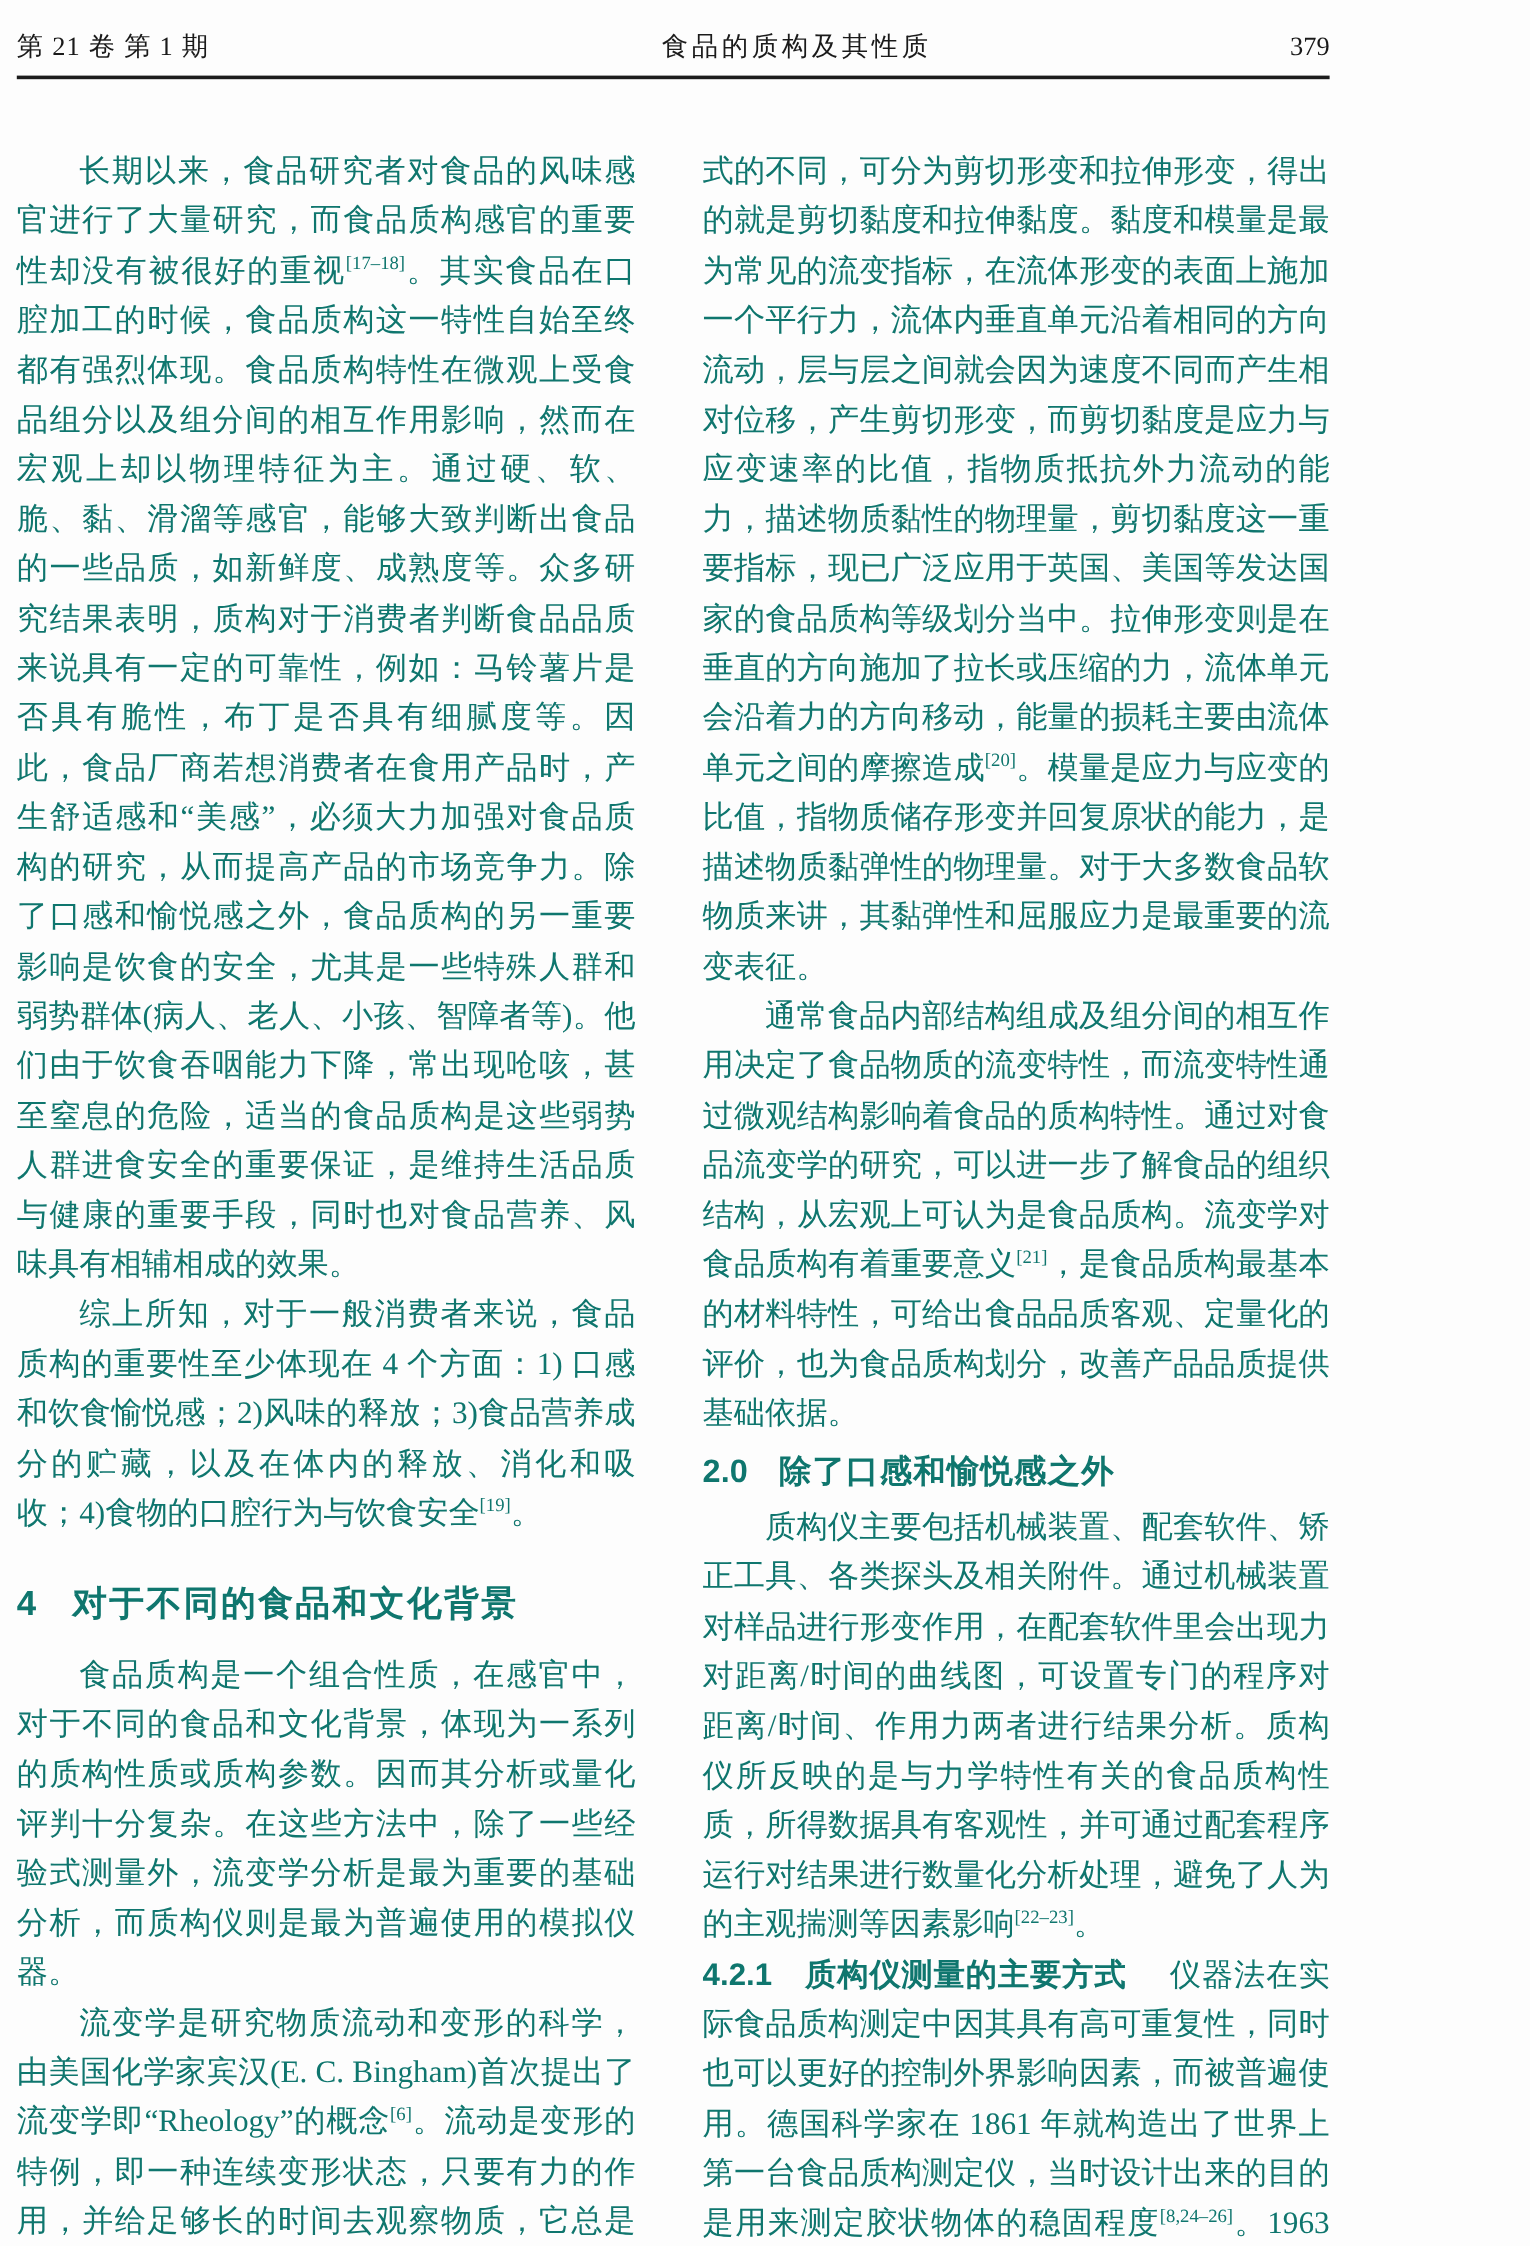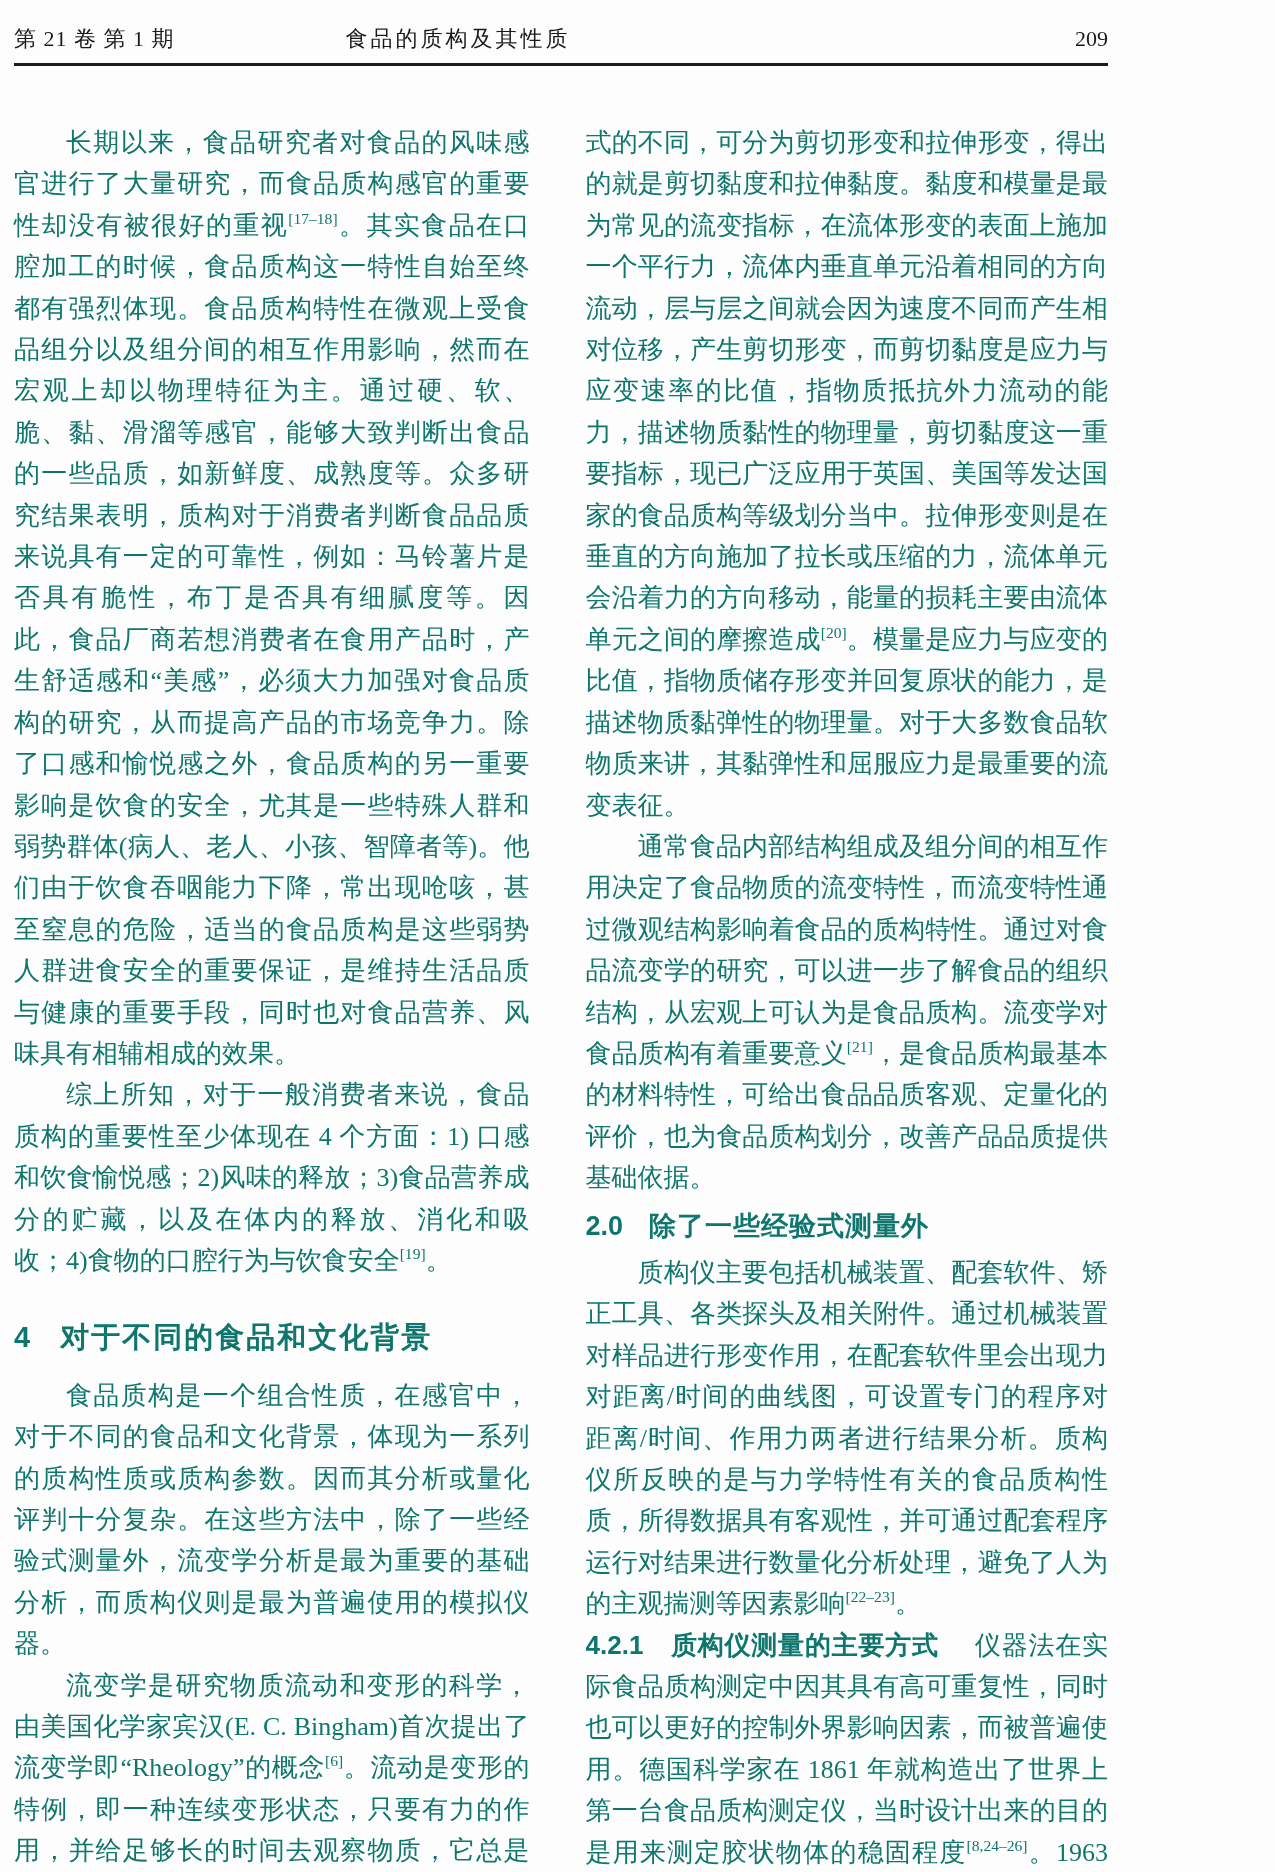--- a/index.html
+++ b/index.html
@@ -7,21 +7,21 @@
   body {
     width: 1275px; height: 1872px;
     background: #fdfdfd;
     color: #1a1a1a;
     font-family: "Liberation Serif", "DejaVu Serif", serif;
   }
   .page { width: 1121px; height: 1872px; overflow: hidden; padding: 0 13px 12px 14px; }
 
   .header { display: flex; align-items: baseline; padding-top: 24px; font-size: 22px; }
   .h-left  { flex: 1; text-align: left;  letter-spacing: 1px; white-space: nowrap; }
-  .h-center{ flex: 1.3; text-align: left; letter-spacing: 3px; white-space: nowrap; }
+  .h-center{ flex: 1.3; text-align: right; letter-spacing: 3px; white-space: nowrap; }
   .h-right { flex: 1; text-align: right; }
 
   .rule { height: 0; border-bottom: 3px solid #1c1c1c; margin-top: 9px; }
 
   .content { display: flex; margin-top: 56px; }
   .col { font-size: 26px; line-height: 41.4px; text-align: justify; color: #0f766e; }
   .col-left  { width: 592px; }
   .col-right { width: 600px; margin-left: 56px; }
 
   p.para { margin: 0; text-indent: 2em; }
@@ -50,37 +50,37 @@
   }
 </style>
 </head>
 <body>
 
 <div class="page">
 
   <div class="header">
     <span class="h-left">第 21 卷 第 1 期</span>
     <span class="h-center">食品的质构及其性质</span>
-    <span class="h-right">209</span>
+    <span class="h-right">379</span>
   </div>
 
   <div class="rule"></div>
 
   <div class="content">
 
     <div class="col col-left">
       <p class="para">长期以来，食品研究者对食品的风味感官进行了大量研究，而食品质构感官的重要性却没有被很好的重视<sup>[17–18]</sup>。其实食品在口腔加工的时候，食品质构这一特性自始至终都有强烈体现。食品质构特性在微观上受食品组分以及组分间的相互作用影响，然而在宏观上却以物理特征为主。通过硬、软、脆、黏、滑溜等感官，能够大致判断出食品的一些品质，如新鲜度、成熟度等。众多研究结果表明，质构对于消费者判断食品品质来说具有一定的可靠性，例如：马铃薯片是否具有脆性，布丁是否具有细腻度等。因此，食品厂商若想消费者在食用产品时，产生舒适感和“美感”，必须大力加强对食品质构的研究，从而提高产品的市场竞争力。除了口感和愉悦感之外，食品质构的另一重要影响是饮食的安全，尤其是一些特殊人群和弱势群体(病人、老人、小孩、智障者等)。他们由于饮食吞咽能力下降，常出现呛咳，甚至窒息的危险，适当的食品质构是这些弱势人群进食安全的重要保证，是维持生活品质与健康的重要手段，同时也对食品营养、风味具有相辅相成的效果。</p>
       <p class="para">综上所知，对于一般消费者来说，食品质构的重要性至少体现在 4 个方面：1) 口感和饮食愉悦感；2)风味的释放；3)食品营养成分的贮藏，以及在体内的释放、消化和吸收；4)食物的口腔行为与饮食安全<sup>[19]</sup>。</p>
       <h2><span class="num">4</span><span>对于不同的食品和文化背景</span></h2>
       <p class="para">食品质构是一个组合性质，在感官中，对于不同的食品和文化背景，体现为一系列的质构性质或质构参数。因而其分析或量化评判十分复杂。在这些方法中，除了一些经验式测量外，流变学分析是最为重要的基础分析，而质构仪则是最为普遍使用的模拟仪器。</p>
       <p class="para">流变学是研究物质流动和变形的科学，由美国化学家宾汉(E. C. Bingham)首次提出了流变学即“Rheology”的概念<sup>[6]</sup>。流动是变形的特例，即一种连续变形状态，只要有力的作用，并给足够长的时间去观察物质，它总是处于形变之中。因此，可以说流变学是研究力与形变之间的关系，研究应力和应变(应变速率)的关系。根据流体形变方</p>
     </div>
 
     <div class="col col-right">
       <p class="para noindent">式的不同，可分为剪切形变和拉伸形变，得出的就是剪切黏度和拉伸黏度。黏度和模量是最为常见的流变指标，在流体形变的表面上施加一个平行力，流体内垂直单元沿着相同的方向流动，层与层之间就会因为速度不同而产生相对位移，产生剪切形变，而剪切黏度是应力与应变速率的比值，指物质抵抗外力流动的能力，描述物质黏性的物理量，剪切黏度这一重要指标，现已广泛应用于英国、美国等发达国家的食品质构等级划分当中。拉伸形变则是在垂直的方向施加了拉长或压缩的力，流体单元会沿着力的方向移动，能量的损耗主要由流体单元之间的摩擦造成<sup>[20]</sup>。模量是应力与应变的比值，指物质储存形变并回复原状的能力，是描述物质黏弹性的物理量。对于大多数食品软物质来讲，其黏弹性和屈服应力是最重要的流变表征。</p>
       <p class="para">通常食品内部结构组成及组分间的相互作用决定了食品物质的流变特性，而流变特性通过微观结构影响着食品的质构特性。通过对食品流变学的研究，可以进一步了解食品的组织结构，从宏观上可认为是食品质构。流变学对食品质构有着重要意义<sup>[21]</sup>，是食品质构最基本的材料特性，可给出食品品质客观、定量化的评价，也为食品质构划分，改善产品品质提供基础依据。</p>
-      <h3><span class="num">2.0</span><span>除了一些经验式测量外</span></h3>
+      <h3><span class="num">2.0</span><span>除了口感和愉悦感之外</span></h3>
       <p class="para">质构仪主要包括机械装置、配套软件、矫正工具、各类探头及相关附件。通过机械装置对样品进行形变作用，在配套软件里会出现力对距离/时间的曲线图，可设置专门的程序对距离/时间、作用力两者进行结果分析。质构仪所反映的是与力学特性有关的食品质构性质，所得数据具有客观性，并可通过配套程序运行对结果进行数量化分析处理，避免了人为的主观揣测等因素影响<sup>[22–23]</sup>。</p>
       <p class="para noindent"><span class="runin">4.2.1　质构仪测量的主要方式</span><span>仪器法在实际食品质构测定中因其具有高可重复性，同时也可以更好的控制外界影响因素，而被普遍使用。德国科学家在 1861 年就构造出了世界上第一台食品质构测定仪，当时设计出来的目的是用来测定胶状物体的稳固程度<sup>[8,24–26]</sup>。1963 年，Friedman 等<sup>[15]</sup>利用了质构仪的两次压缩法来模拟人体牙齿的两次咀嚼，并与计算机连接，通过特定配对软件界面输出</span></p>
     </div>
 
   </div>
 </div>
 
 </body></html>

